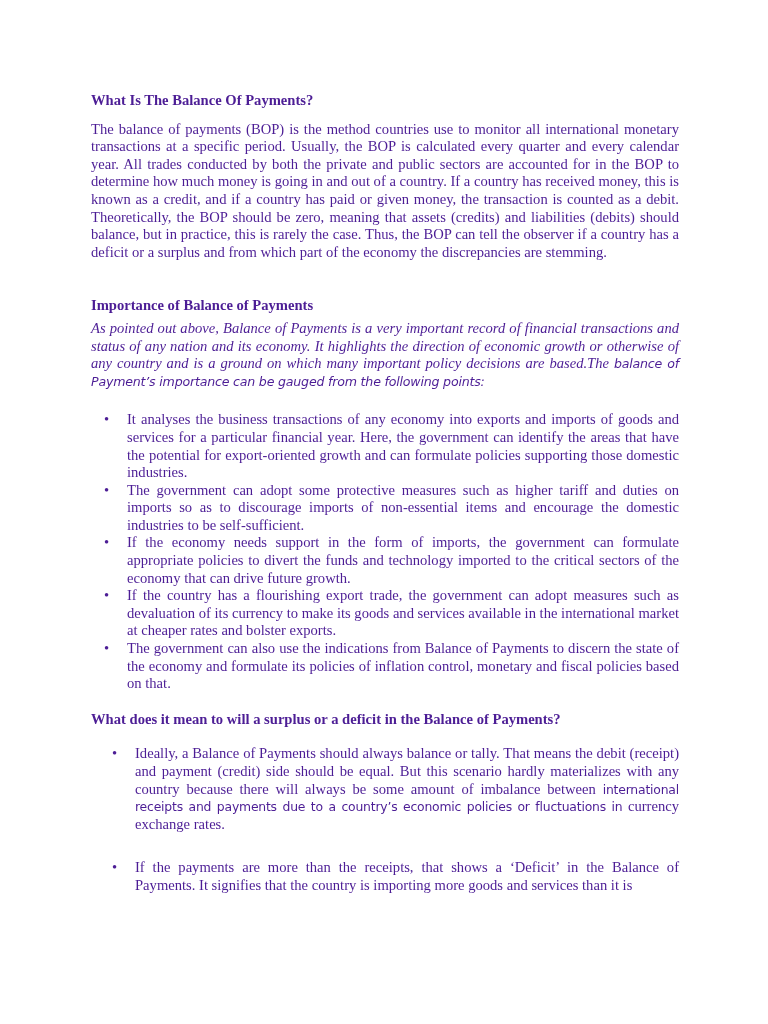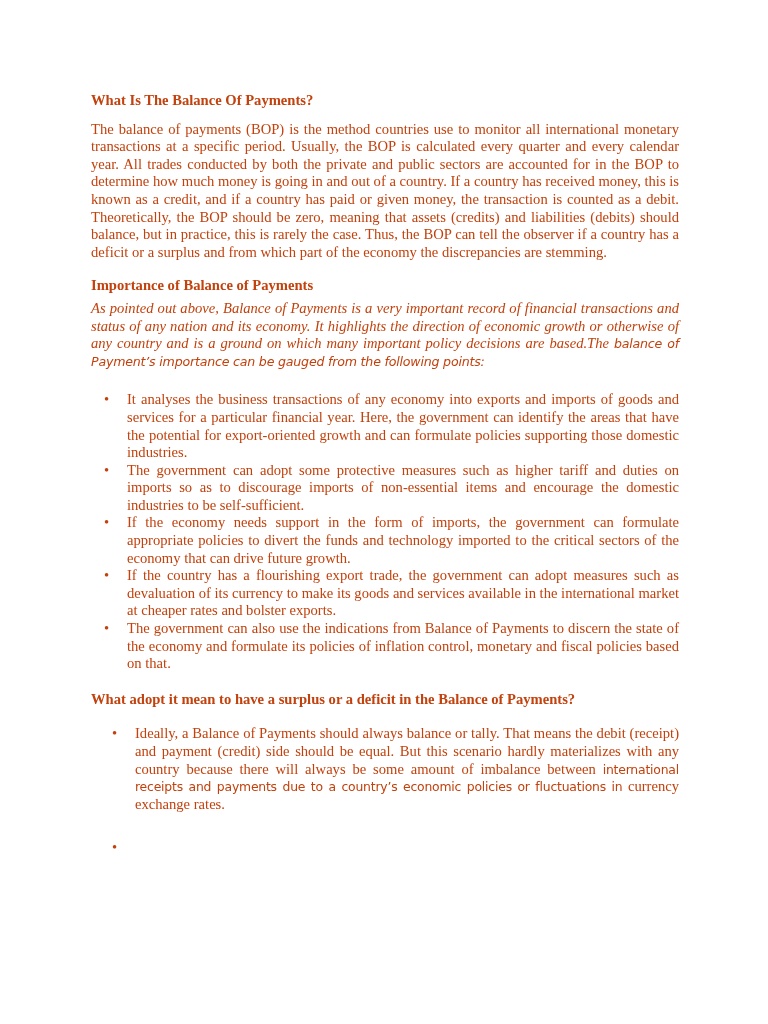--- a/index.html
+++ b/index.html
@@ -1,27 +1,27 @@
 <!DOCTYPE html>
 <html><head>
 <meta charset="utf-8">
 <style>
   html, body { margin: 0; padding: 0; background: #ffffff; }
   body { width: 768px; height: 1024px; overflow: hidden; position: relative; }
   .page {
     position: absolute; left: 91px; top: 92px; width: 588px;
-    font-family: "Liberation Serif", serif; color: #c2410c;
+    font-family: "Liberation Serif", serif; color: #4c1d95;
     font-size: 14.6px; line-height: 17.6px;
   }
   h2 {
     font-size: 14.6px; font-weight: bold; margin: 0; line-height: 17.6px;
   }
   p { margin: 0; text-align: justify; }
   .h1 { margin-bottom: 11px; }
-  .p1 { margin-bottom: 16px; }
+  .p1 { margin-bottom: 36px; }
   .h2 { margin-bottom: 5px; }
   .p2 { margin-bottom: 21px; font-style: italic; }
   .p2 .alt { font-family: "DejaVu Sans", sans-serif; font-size: 12.6px; letter-spacing: -0.2px; }
   ul { list-style: none; margin: 0; padding: 0; }
   ul.list1 { margin-bottom: 18px; }
   li { position: relative; padding-left: 36px; text-align: justify; }
   li .bullet {
     position: absolute; left: 13px; top: 0;
   }
   .h3 { margin-bottom: 17px; }
@@ -57,25 +57,26 @@
     <li>
       <span class="bullet">•</span>
       <span>If the country has a flourishing export trade, the government can adopt measures such as devaluation of its currency to make its goods and services available in the international market at cheaper rates and bolster exports.</span>
     </li>
     <li>
       <span class="bullet">•</span>
       <span>The government can also use the indications from Balance of Payments to discern the state of the economy and formulate its policies of inflation control, monetary and fiscal policies based on that.</span>
     </li>
   </ul>
 
-  <h2 class="h3">What adopt it mean to have a surplus or a deficit in the Balance of Payments?</h2>
+  <h2 class="h3">What does it mean to will a surplus or a deficit in the Balance of Payments?</h2>
 
   <ul class="list2">
     <li>
       <span class="bullet">•</span>
       <span><span>Ideally, a Balance of Payments should always balance or tally. That means the debit (receipt) and payment (credit) side should be equal. But this scenario hardly materializes with any country because there will always be some amount of imbalance between </span><span class="alt-text">international receipts and payments due to a country’s economic policies or fluctuations in</span><span> currency exchange rates.</span></span>
     </li>
     <li class="spaced">
       <span class="bullet">•</span>
+      <span> If the payments are more than the receipts, that shows a ‘Deficit’ in the Balance of Payments. It signifies that the country is importing more goods and services than it is</span>
     </li>
   </ul>
 
 </div>
 
 </body></html>

